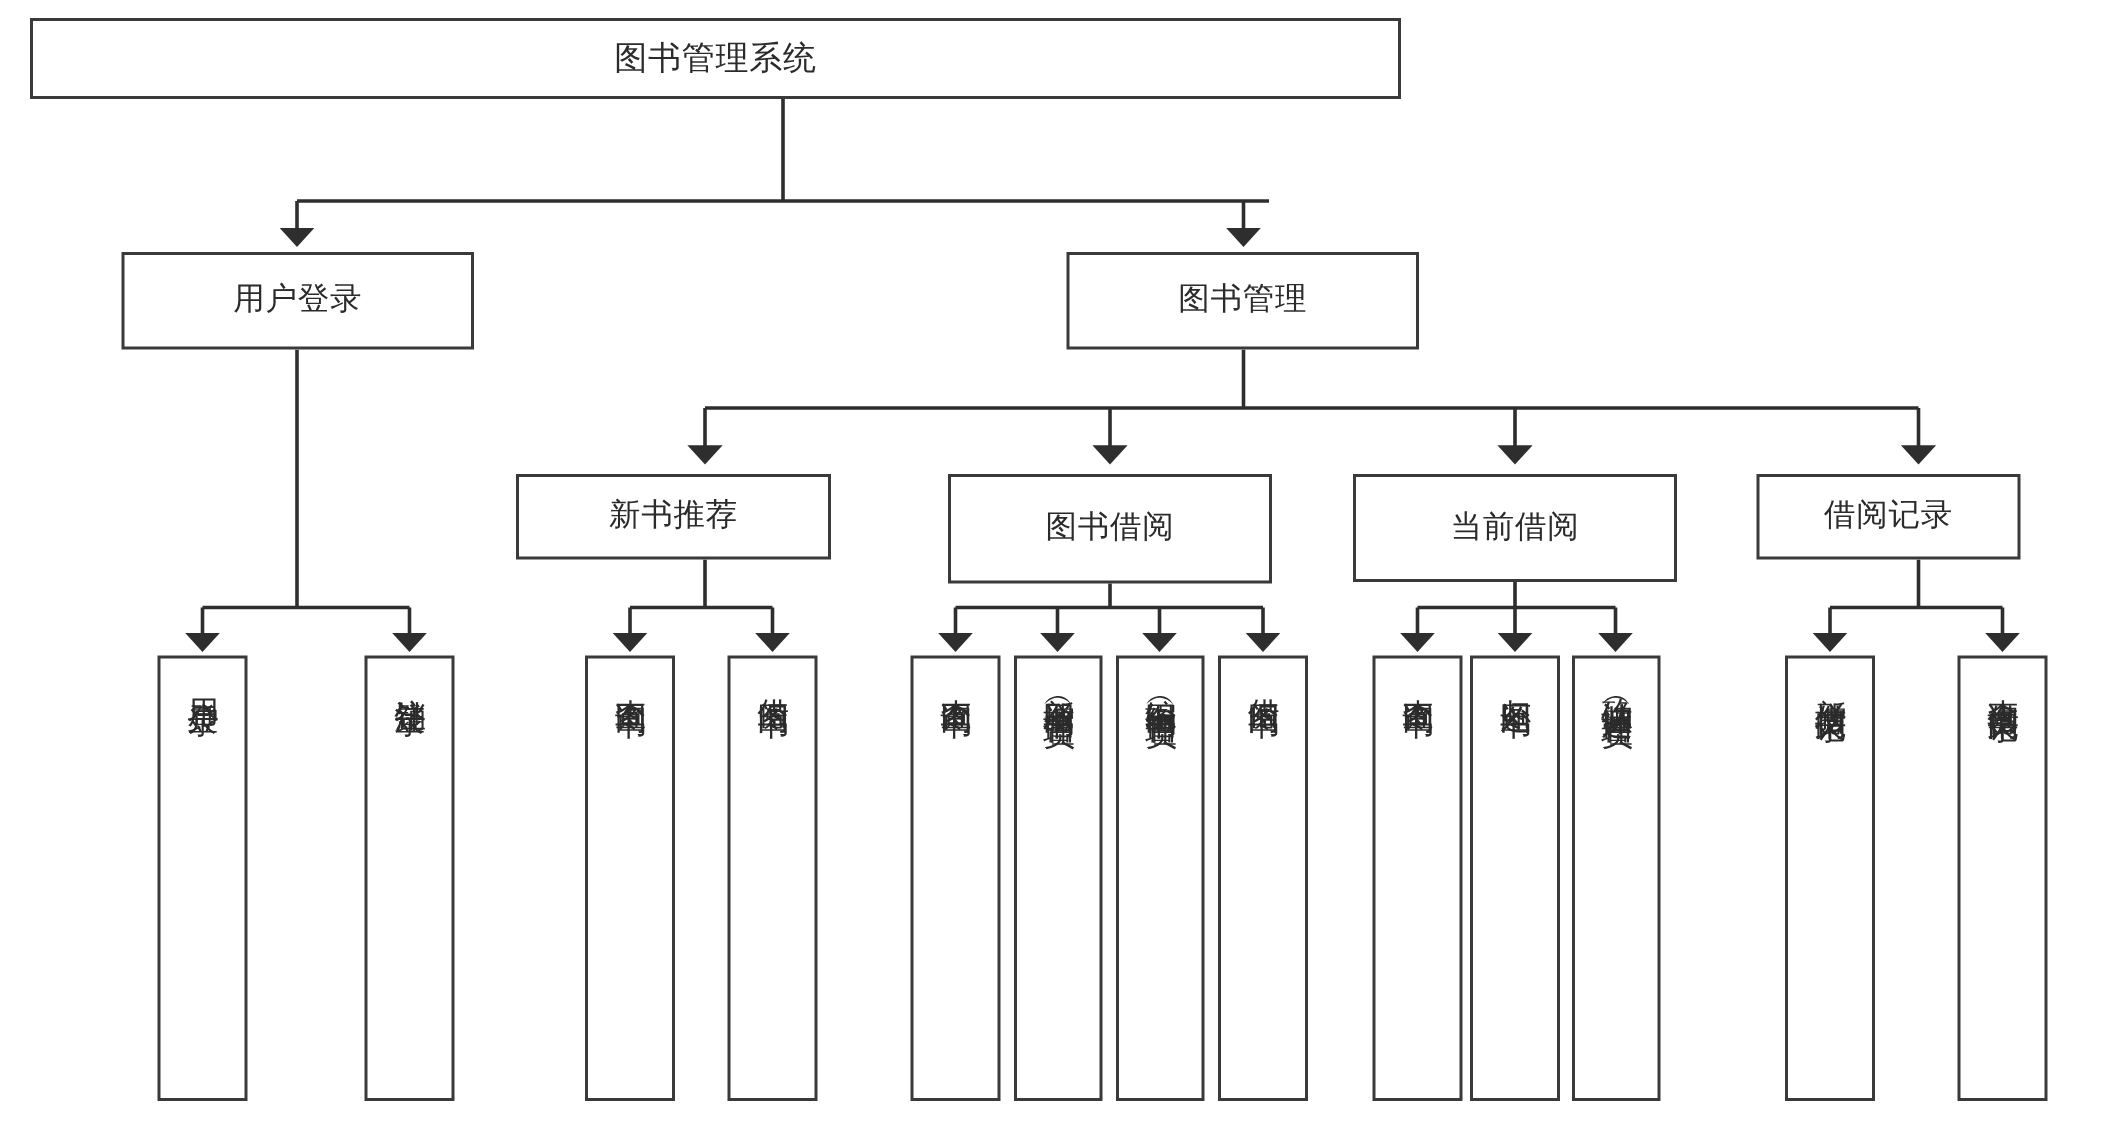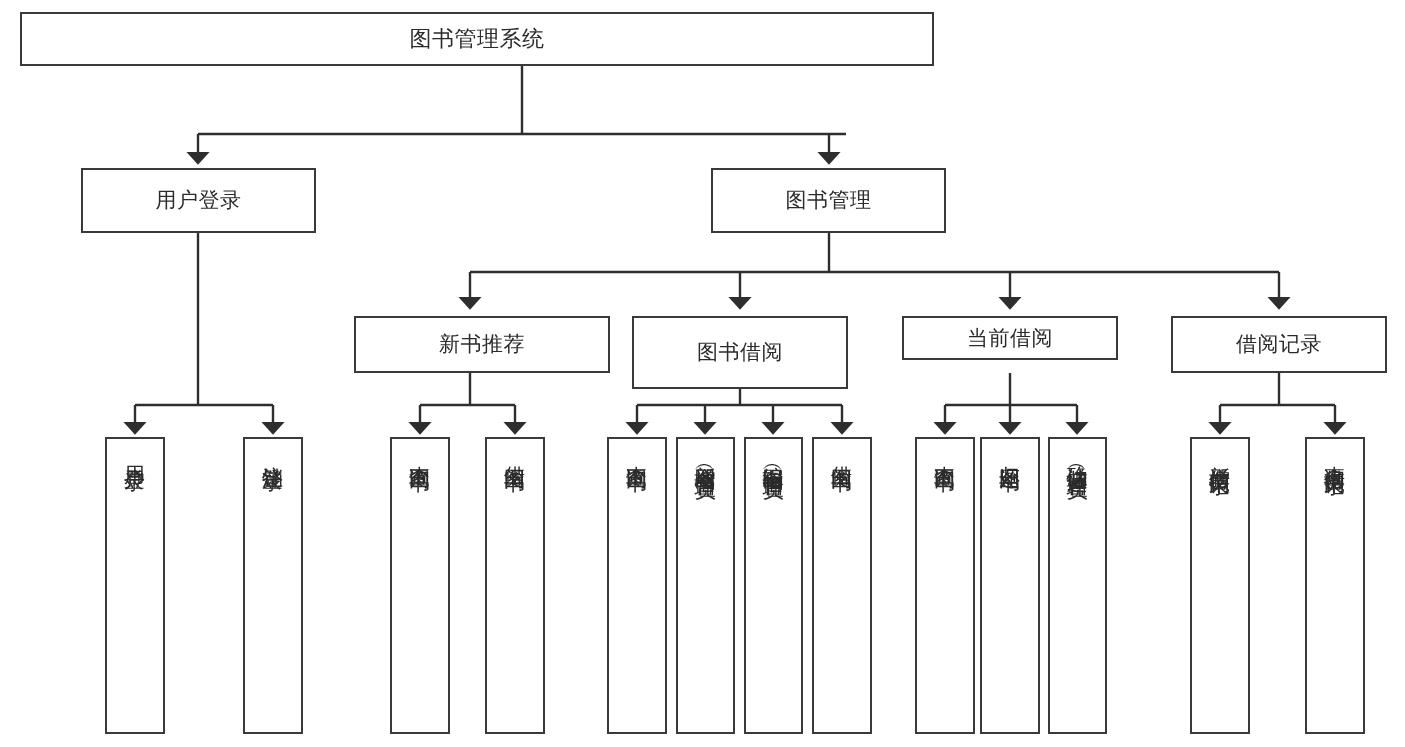--- a/index.html
+++ b/index.html
@@ -126,30 +126,30 @@
     <span class="label">图书管理系统</span>
   </div>
 
   <div class="node horizontal" style="left:81px; top:168px; width:235px; height:65px;">
     <span class="label">用户登录</span>
   </div>
   <div class="node horizontal" style="left:711px; top:168px; width:235px; height:65px;">
     <span class="label">图书管理</span>
   </div>
 
-  <div class="node horizontal" style="left:354px; top:316px; width:256px; height:57px;">
+  <div class="node horizontal" style="left:344px; top:316px; width:210px; height:57px;">
     <span class="label">新书推荐</span>
   </div>
   <div class="node horizontal" style="left:632px; top:316px; width:216px; height:73px;">
     <span class="label">图书借阅</span>
   </div>
-  <div class="node horizontal" style="left:902px; top:316px; width:216px; height:44px;">
+  <div class="node horizontal" style="left:902px; top:316px; width:216px; height:72px;">
     <span class="label">当前借阅</span>
   </div>
-  <div class="node horizontal" style="left:1171px; top:316px; width:216px; height:57px;">
+  <div class="node horizontal" style="left:1171px; top:316px; width:176px; height:57px;">
     <span class="label">借阅记录</span>
   </div>
 
   <div class="node vertical" style="left:105px; top:437px; width:60px; height:297px;">
     <span class="label">用户登录</span>
   </div>
   <div class="node vertical" style="left:243px; top:437px; width:60px; height:297px;">
     <span class="label">注销登录</span>
   </div>
 

